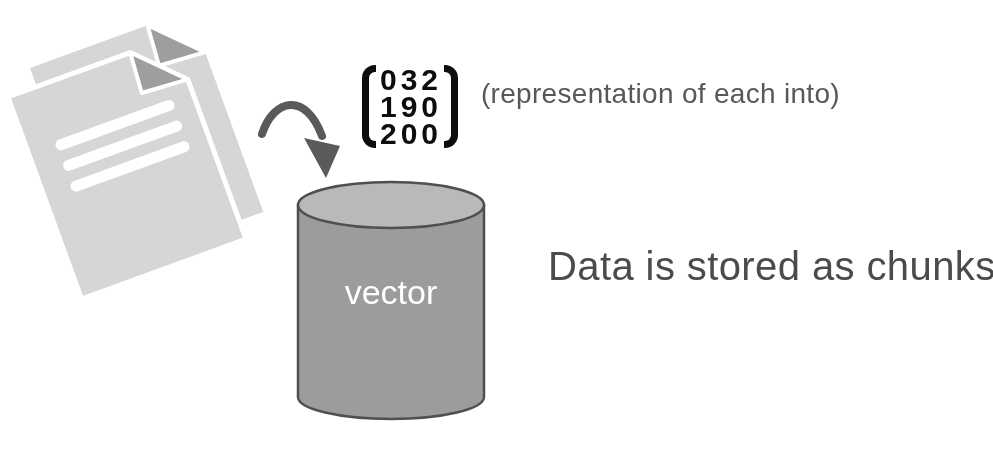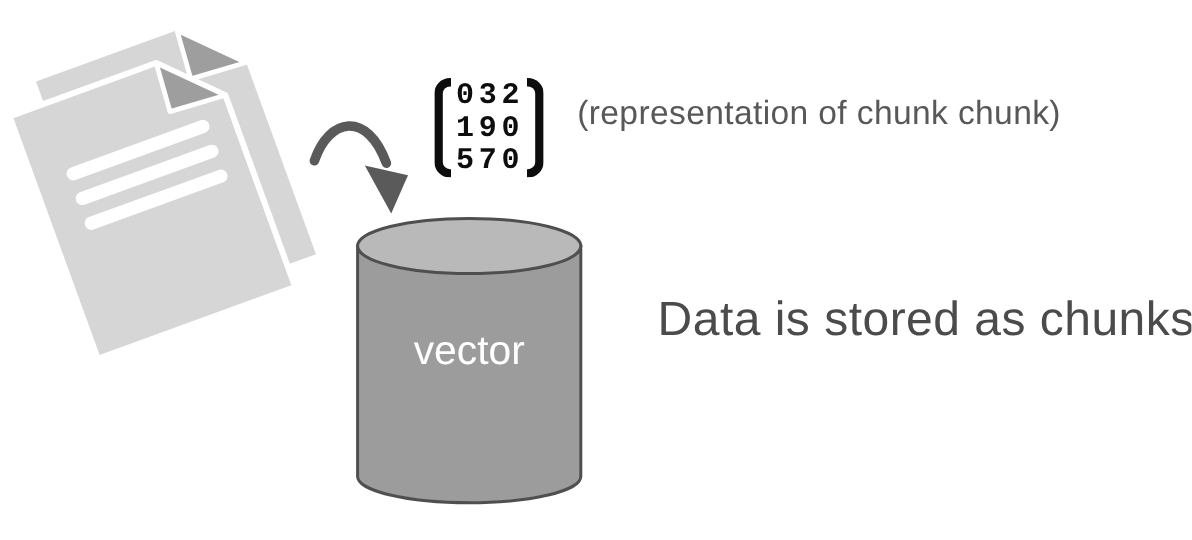--- a/index.html
+++ b/index.html
@@ -32,22 +32,22 @@
   .bracket-l {
     border: 7px solid var(--icon-black); border-right: none;
     border-radius: 13px 0 0 13px;
   }
   .bracket-r {
     border: 7px solid var(--icon-black); border-left: none;
     border-radius: 0 13px 13px 0;
   }
   .matrix-digits {
     padding: 1px 2px 0 4px;
-    font-family: Liberation Mono, monospace;
-    font-weight: 800; font-size: 25px; line-height: 27px;
+    font-family: Liberation Sans, sans-serif;
+    font-weight: 800; font-size: 30px; line-height: 27px;
     letter-spacing: 4px; color: var(--icon-black);
     text-align: center; white-space: nowrap;
   }
 
   
   .caption { position: absolute; white-space: nowrap; }
   .caption-embedding {
     left: 481px; top: 76px;
     font-size: 28px; line-height: 36px; letter-spacing: 0.3px;
     color: var(--caption-gray);
@@ -96,27 +96,27 @@
       <path class="cyl-body" d="M298,205 L298,397 A93,22 0 0 0 484,397 L484,205 Z"></path>
       <ellipse class="cyl-top" cx="391" cy="205" rx="93" ry="23"></ellipse>
     </g>
   </svg>
 
   <div class="matrix-icon">
     <div class="bracket bracket-l"></div>
     <div class="matrix-digits">
       <div>032</div>
       <div>190</div>
-      <div>570</div>
+      <div>200</div>
     </div>
     <div class="bracket bracket-r"></div>
   </div>
 
   <div class="caption caption-embedding">
-    <div>(representation of chunk chunk)</div>
+    <div>(representation of each into)</div>
   </div>
 
   <div class="cyl-label">
     <div>vector</div>
   </div>
 
   <div class="caption caption-storage">
     <div>Data is stored as chunks</div>
   </div>
 

